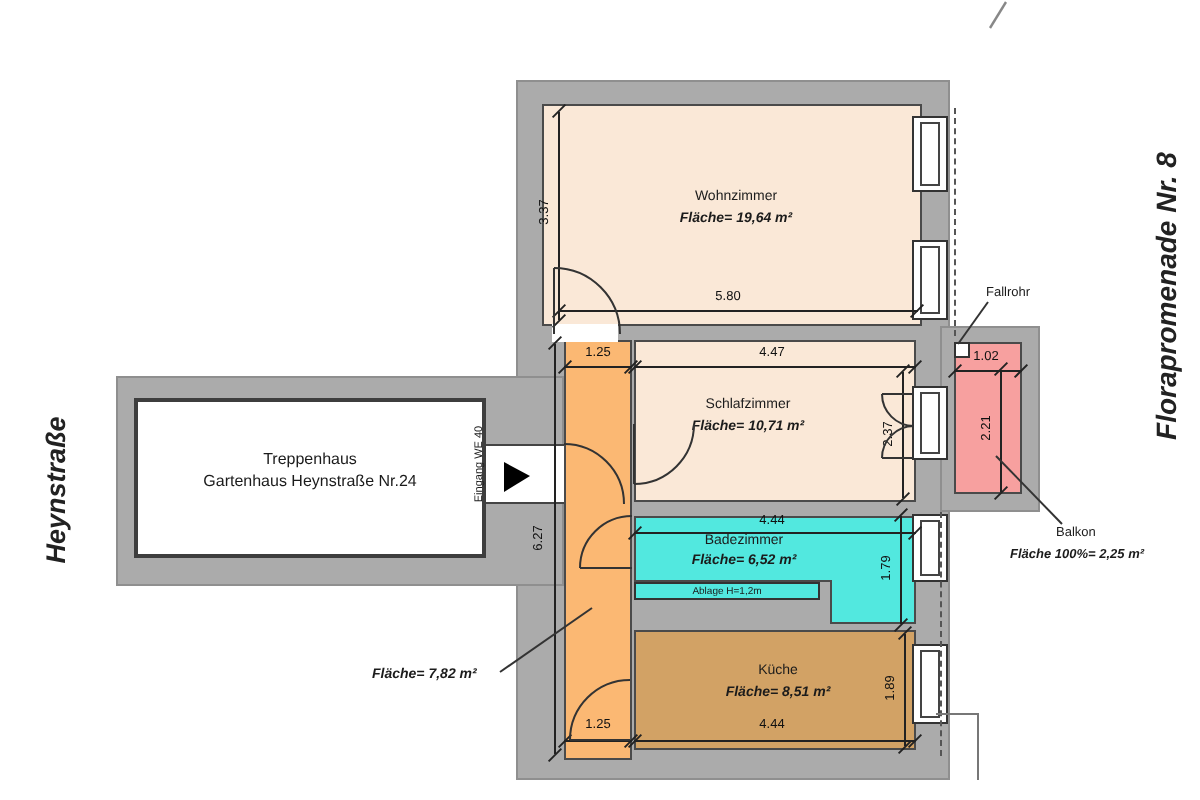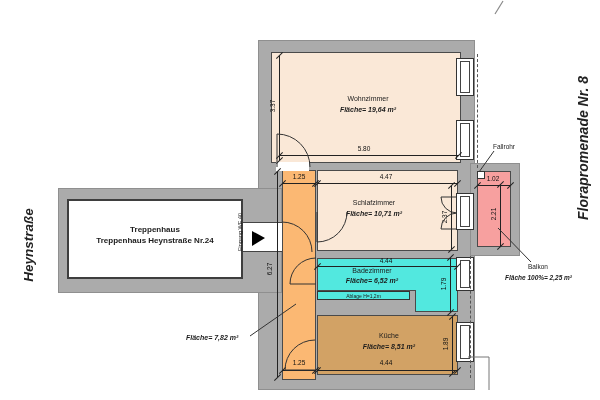--- a/index.html
+++ b/index.html
@@ -21,21 +21,21 @@
   .dim-v::after{left:-5px;bottom:-1px;}
   .dlab{position:absolute;font-size:6.5px;line-height:1;white-space:nowrap;color:#111;
         transform:translate(-50%,-50%);}
   .dlab.v{transform:translate(-50%,-50%) rotate(-90deg);}
   .room-label{position:absolute;text-align:center;font-size:7px;line-height:1.6;white-space:nowrap;
               transform:translate(-50%,-50%);}
   .room-label .area{font-weight:bold;font-style:italic;}
   .small-note{position:absolute;font-size:6.5px;white-space:nowrap;}
   .street{position:absolute;font-size:13.5px;font-weight:bold;font-style:italic;white-space:nowrap;
           color:#222;transform:translate(-50%,-50%) rotate(-90deg);}
-  .treppen-text{position:absolute;text-align:center;font-size:8px;font-weight:bold;line-height:1.4;
+  .treppen-text{position:absolute;text-align:center;font-size:8px;font-weight:normal;line-height:1.4;
                 white-space:nowrap;transform:translate(-50%,-50%);}
   .rot-note{position:absolute;font-size:5.5px;white-space:nowrap;
             transform:translate(-50%,-50%) rotate(-90deg);}
   .ablage-strip{position:absolute;background:#52e8df;border:1px solid #333;box-sizing:border-box;
                 font-size:5px;text-align:center;line-height:8px;}
   svg.overlay{position:absolute;left:0;top:0;pointer-events:none;}
 </style>
 </head>
 <body>
 
@@ -44,21 +44,21 @@
   <div class="street" style="left:28px;top:245px;">Heynstraße</div>
   <div class="street" style="left:583px;top:148px;font-size:14px;">Florapromenade Nr. 8</div>
 
   <div class="wall" style="left:258px;top:40px;width:217px;height:350px;"></div>
   <div class="wall" style="left:58px;top:188px;width:224px;height:105px;"></div>
   <div class="wall" style="left:470px;top:163px;width:50px;height:93px;"></div>
 
   <div class="abs" style="left:67px;top:199px;width:176px;height:80px;background:#fff;border:2px solid #3e3e3e;box-sizing:border-box;"></div>
   <div class="treppen-text" style="left:155px;top:235px;">
     <div>Treppenhaus</div>
-    <div>Treppenhaus Heynstraße Nr.24</div>
+    <div>Gartenhaus Heynstraße Nr.24</div>
   </div>
 
   <div class="abs" style="left:243px;top:222px;width:40px;height:30px;background:#fff;border-top:1px solid #444;border-bottom:1px solid #444;box-sizing:border-box;"></div>
   <div class="rot-note" style="left:240px;top:232px;">Eingang WE 40</div>
 
   <div class="room" style="left:271px;top:52px;width:190px;height:111px;background:#fae8d7;"></div>
   <div class="room" style="left:282px;top:170px;width:34px;height:210px;background:#fbb873;"></div>
   <div class="room" style="left:317px;top:170px;width:141px;height:81px;background:#fae8d7;"></div>
   <div class="room" style="left:317px;top:258px;width:141px;height:33px;background:#52e8df;"></div>
   <div class="room" style="left:415px;top:290px;width:43px;height:22px;background:#52e8df;border-top:none;"></div>

